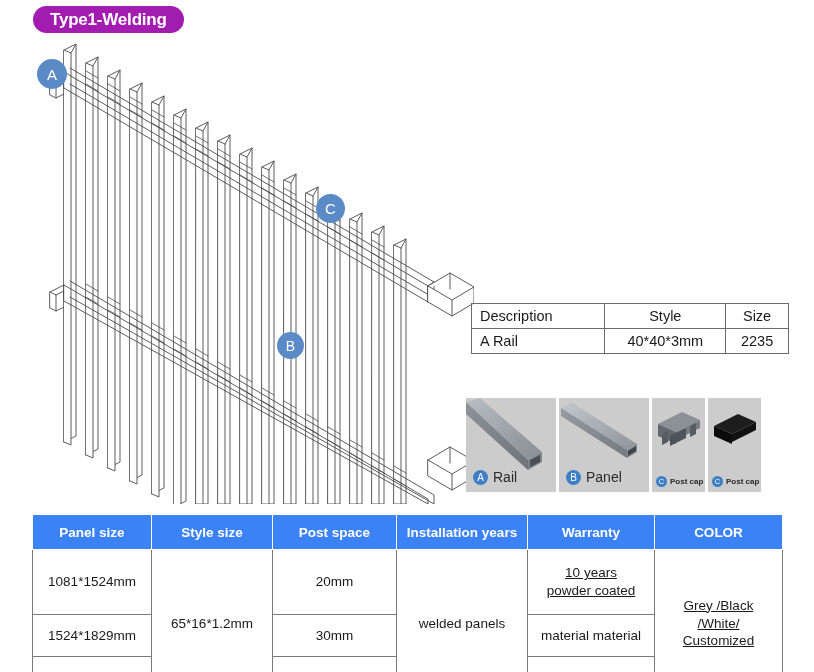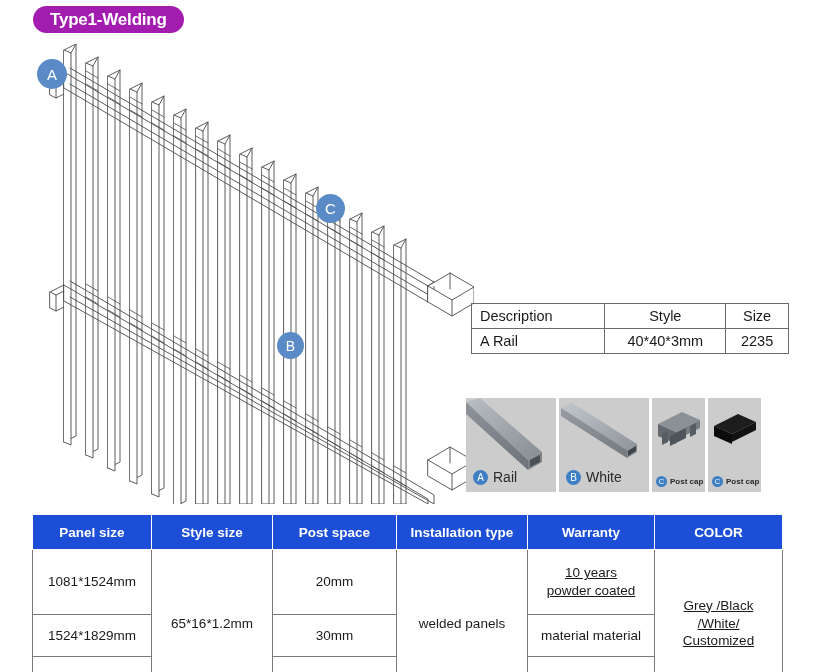--- a/index.html
+++ b/index.html
@@ -128,21 +128,21 @@
   
   .bottom-table {
     position: absolute;
     left: 32px;
     top: 514px;
     width: 750px;
     border-collapse: collapse;
     table-layout: fixed;
   }
   .bottom-table th {
-    background: #1d4ed8;
+    background: #3b82f6;
     color: #ffffff;
     font-size: 13.5px;
     font-weight: bold;
     height: 34px;
     padding: 0;
     border: 1px solid #ffffff;
     text-align: center;
     vertical-align: middle;
   }
   .bottom-table td {
@@ -422,21 +422,21 @@
             <stop offset="100%" stop-color="#74797e"></stop>
         </linearGradient>
       </defs>
       <polygon points="2,10 12,4 78,46 68,52" fill="url(#gPickTop)"></polygon>
       <polygon points="2,10 2,18 68,60 68,52" fill="url(#gPickSide)"></polygon>
       <polygon points="68,52 78,46 78,54 68,60" fill="#848a90"></polygon>
       <polygon points="69,53 77,48 77,53 69,58" fill="#3f4449"></polygon>
     </svg>
     <div class="thumb-label">
       <span class="mini-badge">B</span>
-      <span class="thumb-label-text">White</span>
+      <span class="thumb-label-text">Panel</span>
     </div>
   </div>
 
   <div class="thumb thumb-narrow">
     <svg width="53" height="94" viewBox="0 0 53 94">
       <polygon points="6,26 30,14 48,22 24,34" fill="#8b9196"></polygon>
       <polygon points="6,26 6,38 24,46 24,34" fill="#62686d"></polygon>
       <polygon points="24,34 48,22 48,30 24,42" fill="#767c81"></polygon>
       <polygon points="10,36 16,33 16,44 10,47" fill="#565c61"></polygon>
       <polygon points="38,28 44,25 44,36 38,39" fill="#565c61"></polygon>
@@ -468,21 +468,21 @@
       <col style="width:124px">
     <col style="width:131px">
       <col style="width:127px">
       <col style="width:128px">
   </colgroup>
   <thead>
     <tr>
       <th>Panel size</th>
       <th>Style size</th>
       <th>Post space</th>
-      <th>Installation type</th>
+      <th>Installation years</th>
       <th>Warranty</th>
       <th>COLOR</th>
     </tr>
   </thead>
   <tbody>
     <tr class="r1">
       <td>1081*1524mm</td>
       <td rowspan="3">65*16*1.2mm</td>
       <td>20mm</td>
       <td rowspan="3">welded panels</td>

